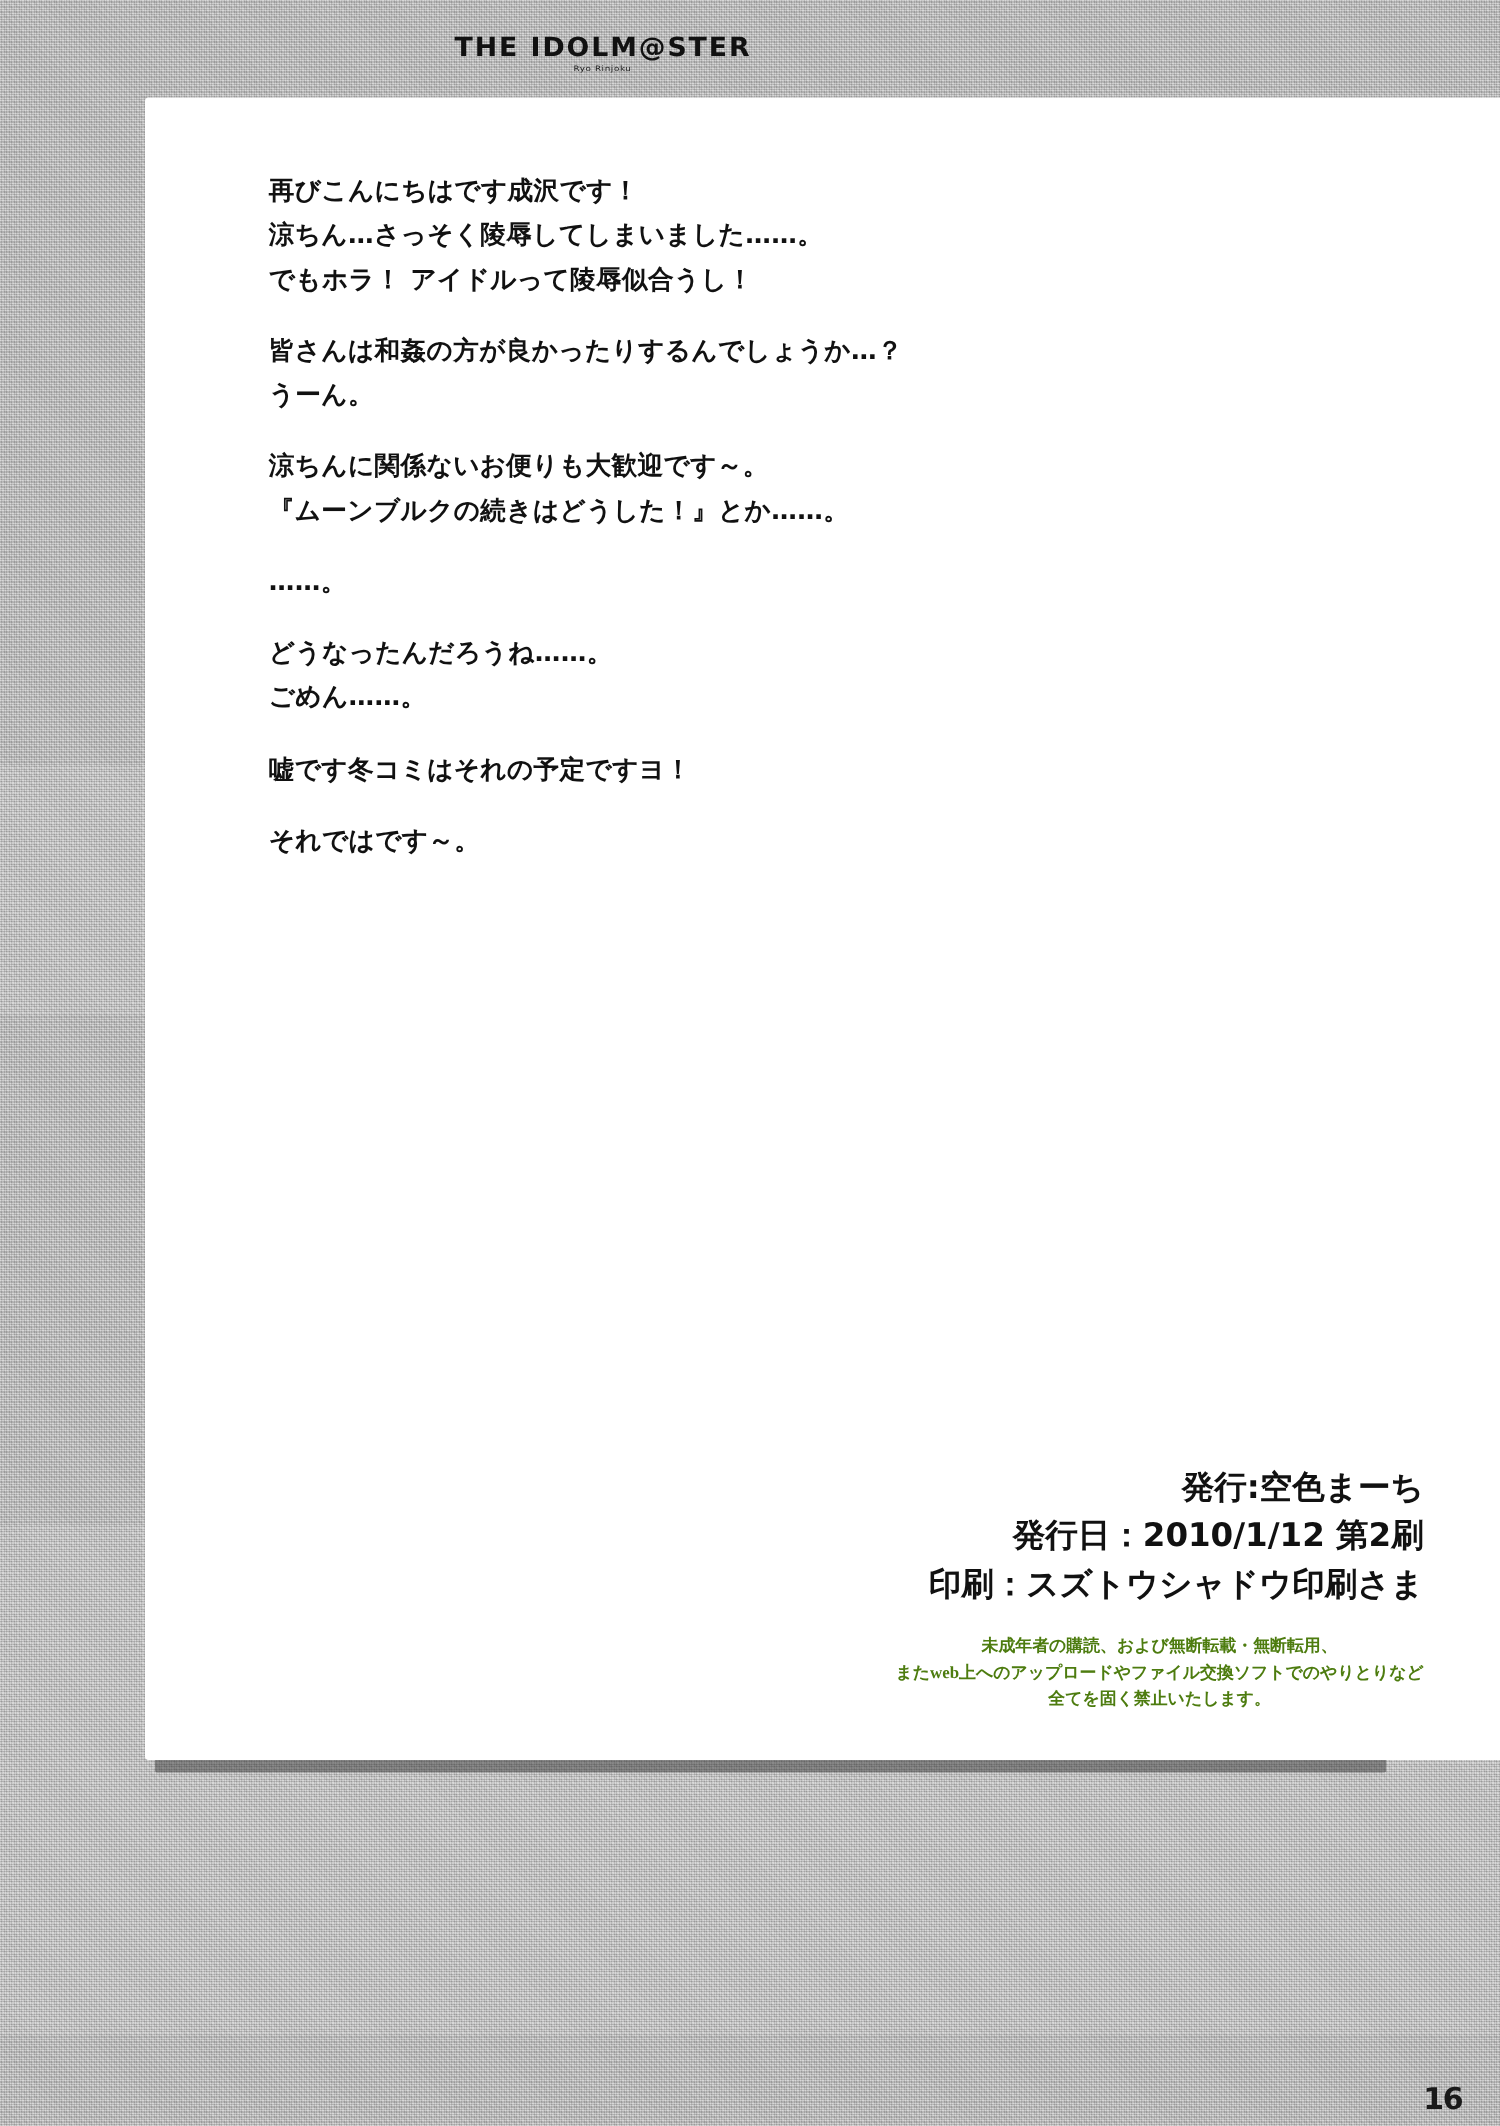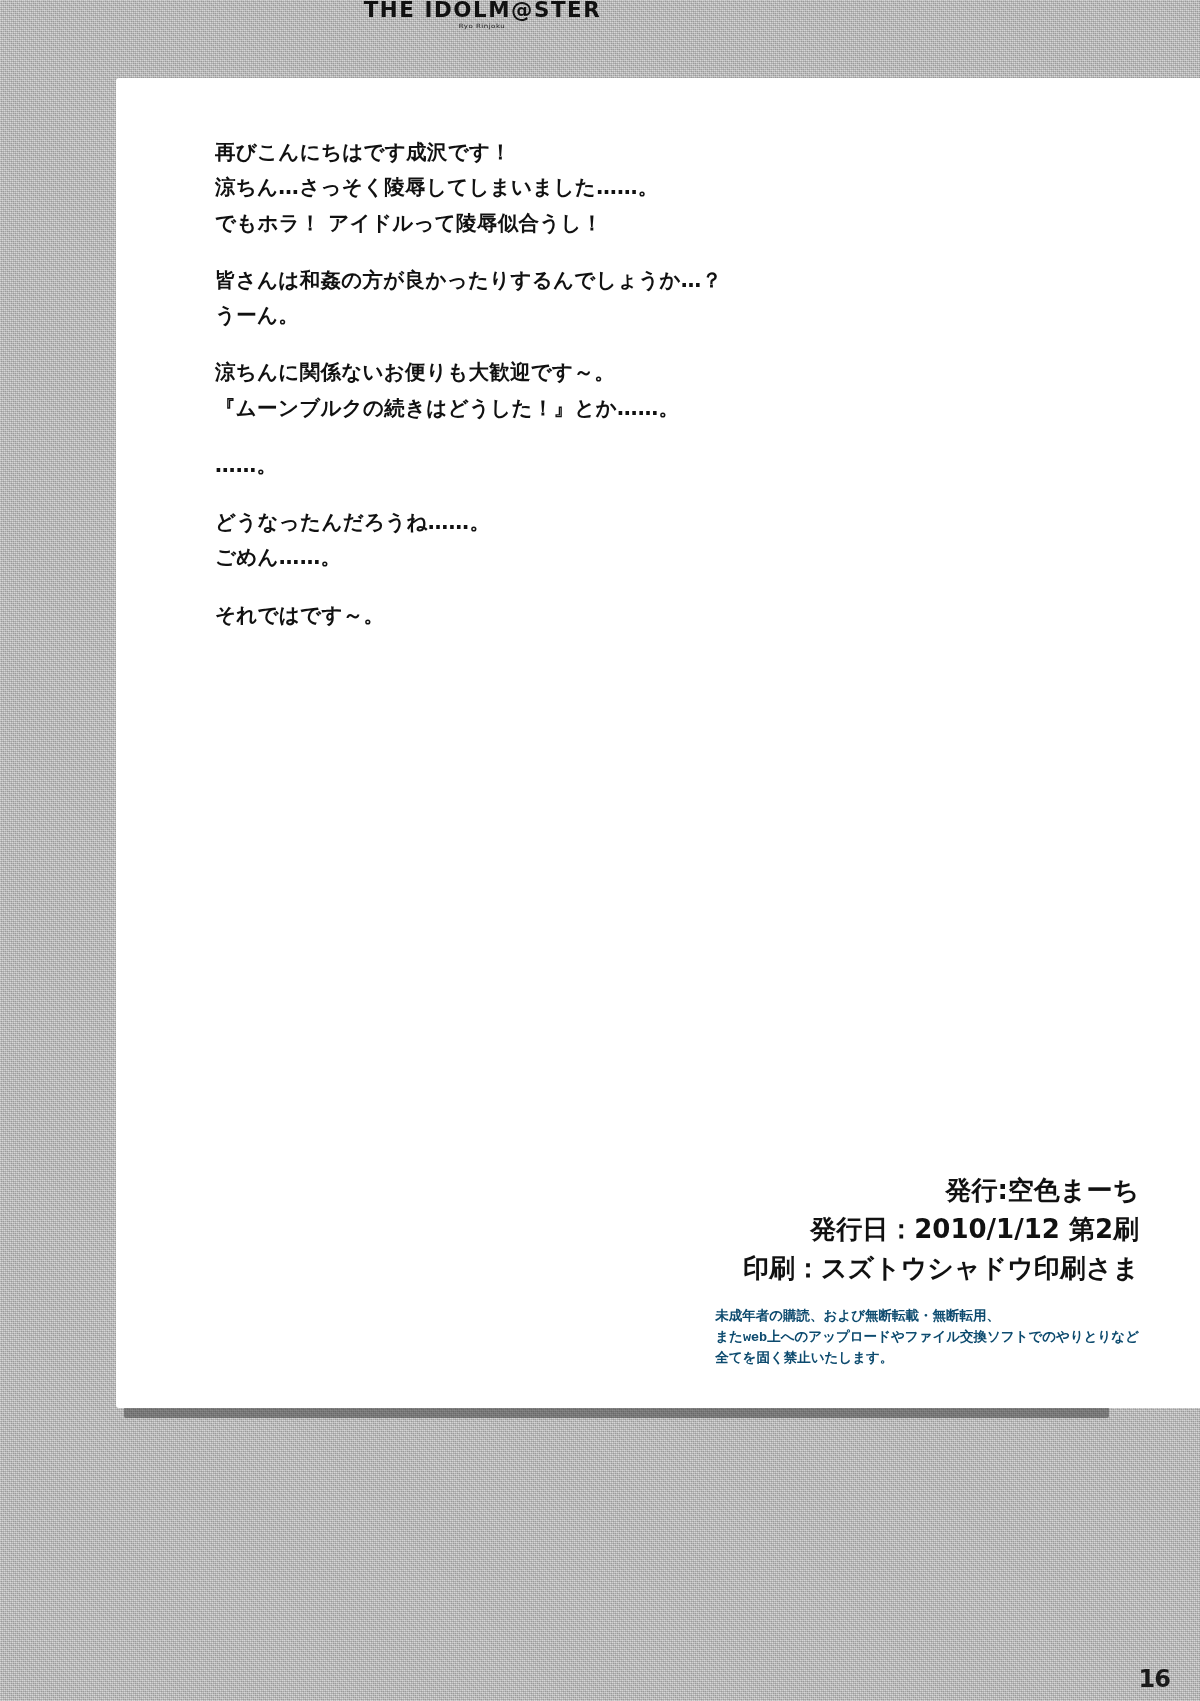--- a/index.html
+++ b/index.html
@@ -22,21 +22,21 @@
     background-color: #c6c6c6;
     background-image:
       repeating-linear-gradient(0deg, rgba(255,255,255,0.16) 0px, rgba(255,255,255,0.16) 1px, rgba(0,0,0,0.10) 1px, rgba(0,0,0,0.10) 2px),
       repeating-linear-gradient(90deg, rgba(255,255,255,0.13) 0px, rgba(255,255,255,0.13) 1px, rgba(0,0,0,0.09) 1px, rgba(0,0,0,0.09) 2px),
       repeating-linear-gradient(45deg, rgba(0,0,0,0.05) 0px, rgba(0,0,0,0.05) 2px, rgba(255,255,255,0.06) 2px, rgba(255,255,255,0.06) 4px);
   }
 
   
   #logo {
     position: absolute;
-    top: 0;
+    top: 28px;
     left: 0;
     width: 964px;
     text-align: center;
     pointer-events: none;
   }
   #logo .logo-main {
     font-family: "DejaVu Sans", sans-serif;
     font-weight: bold;
     font-size: 21px;
     letter-spacing: 1.5px;
@@ -110,26 +110,26 @@
   .colophon .line.url {
     font-family: "DejaVu Sans Mono", "Liberation Mono", monospace;
     font-size: 21px;
     letter-spacing: -0.2px;
   }
 
   .notice {
     position: absolute;
     right: 96px;
     bottom: 38px;
-    text-align: left;
-    font-family: Liberation Mono, monospace;
+    text-align: center;
+    font-family: Liberation Serif, serif;
     font-weight: bold;
     font-size: 13.5px;
     line-height: 1.55;
-    color: #0c4a6e;
+    color: #4d7c0f;
     white-space: nowrap;
   }
 
   #page-number {
     position: absolute;
     right: 30px;
     bottom: 8px;
     font-family: "DejaVu Sans", sans-serif;
     font-weight: bold;
     font-size: 24px;
@@ -155,20 +155,21 @@
       <p style="white-space: pre-line;">再びこんにちはです成沢です！
 涼ちん…さっそく陵辱してしまいました……。
 でもホラ！ アイドルって陵辱似合うし！</p>
       <p style="white-space: pre-line;">皆さんは和姦の方が良かったりするんでしょうか…？
 うーん。</p>
       <p style="white-space: pre-line;">涼ちんに関係ないお便りも大歓迎です～。
 『ムーンブルクの続きはどうした！』とか……。</p>
       <p style="white-space: pre-line;">……。</p>
       <p style="white-space: pre-line;">どうなったんだろうね……。
 ごめん……。</p>
+      <p style="white-space: pre-line;">嘘です冬コミはそれの予定ですヨ！</p>
       <p style="white-space: pre-line;">それではです～。</p>
     </div>
 
     <div class="colophon">
       <div class="line">発行:空色まーち</div>
       <div class="line">発行日：2010/1/12 第2刷</div>
       <div class="line">印刷：スズトウシャドウ印刷さま</div>
     </div>
 
     <div class="notice" style="white-space: pre-line;">未成年者の購読、および無断転載・無断転用、

